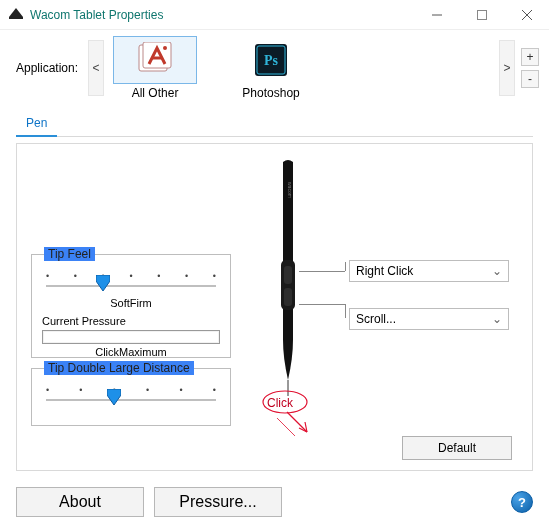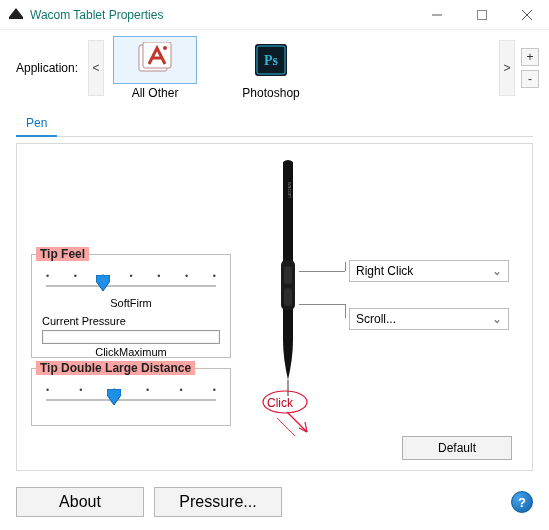--- a/index.html
+++ b/index.html
@@ -99,22 +99,22 @@
     background: #fff;
   }
 
   
   .groupbox {
     position: absolute;
     border: 1px solid #bdbdbd;
     padding: 10px 10px 6px 10px;
   }
   .groupbox .legend {
-    position: absolute; top: -8px; left: 4px;
-    background: #fca5a5; padding: 0 4px; color: #222; font-weight: bold;
+    position: absolute; top: -8px; left: 12px;
+    background: #3b82f6; padding: 0 4px; color: #222;
   }
   #gb-tipfeel { left: 14px; top: 110px; width: 200px; height: 104px; }
   #gb-tipdbl  { left: 14px; top: 224px; width: 200px; height: 58px; }
 
   .slider-wrap { position: relative; height: 24px; margin-top: 6px; }
   .ticks { position: absolute; left: 4px; right: 4px; top: 0; display: flex; justify-content: space-between; }
   .ticks span { font-size: 9px; color: #444; }
   .track {
     position: absolute; left: 4px; right: 4px; top: 14px;
     height: 2px; background: #bfbfbf;

